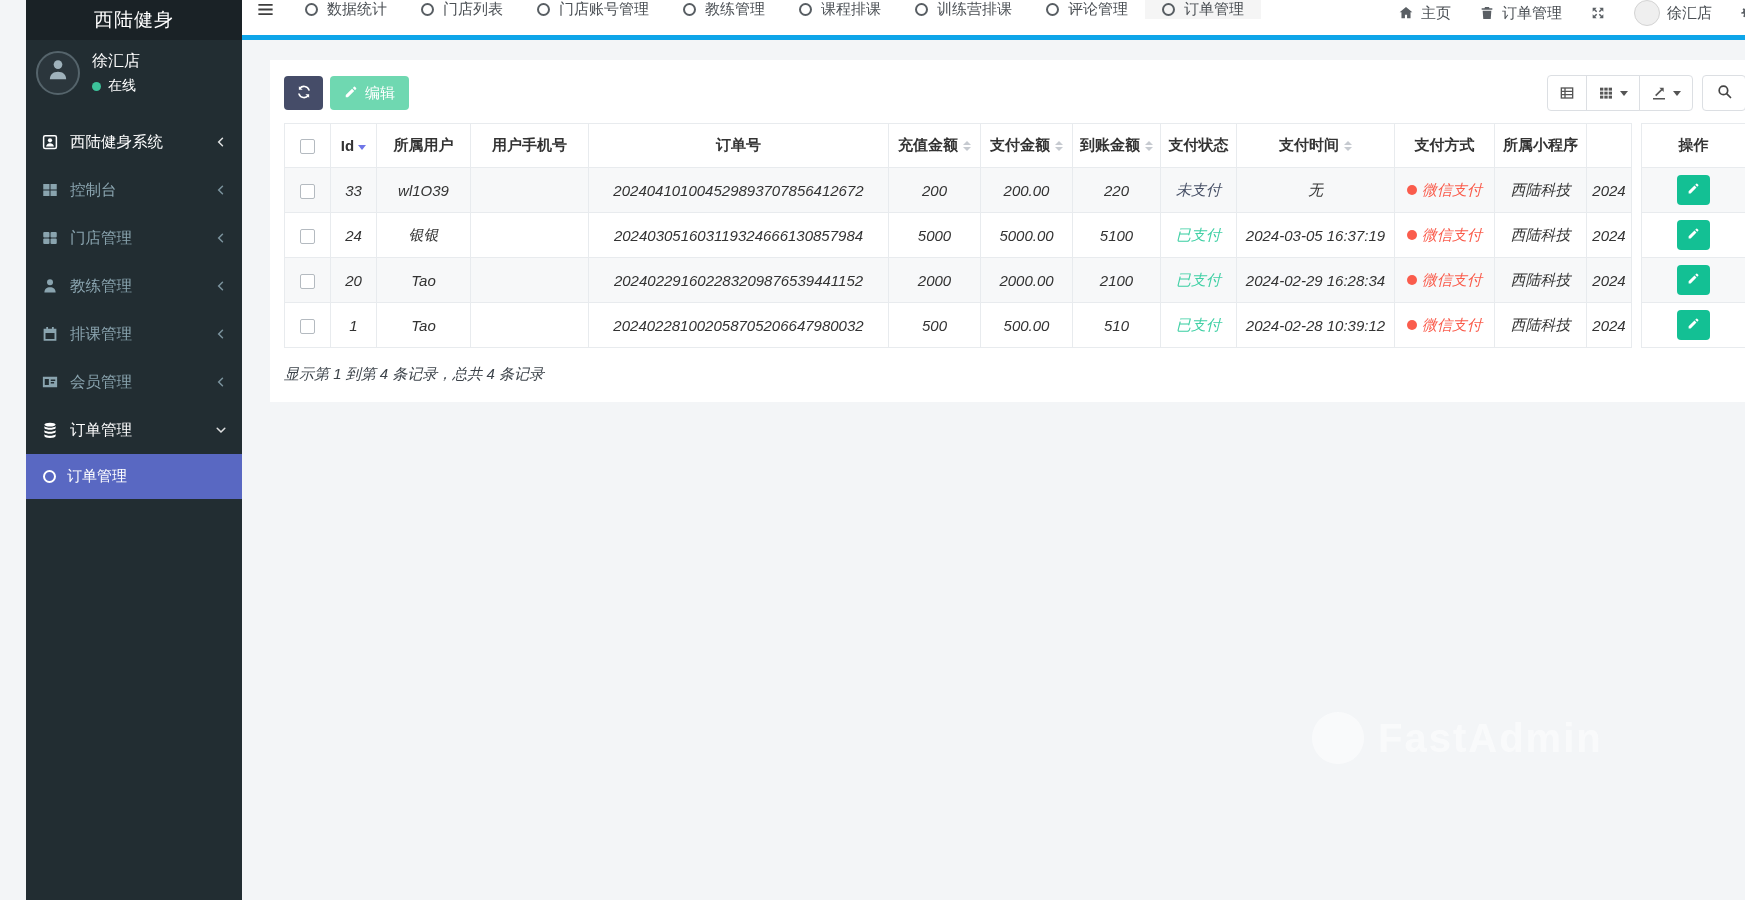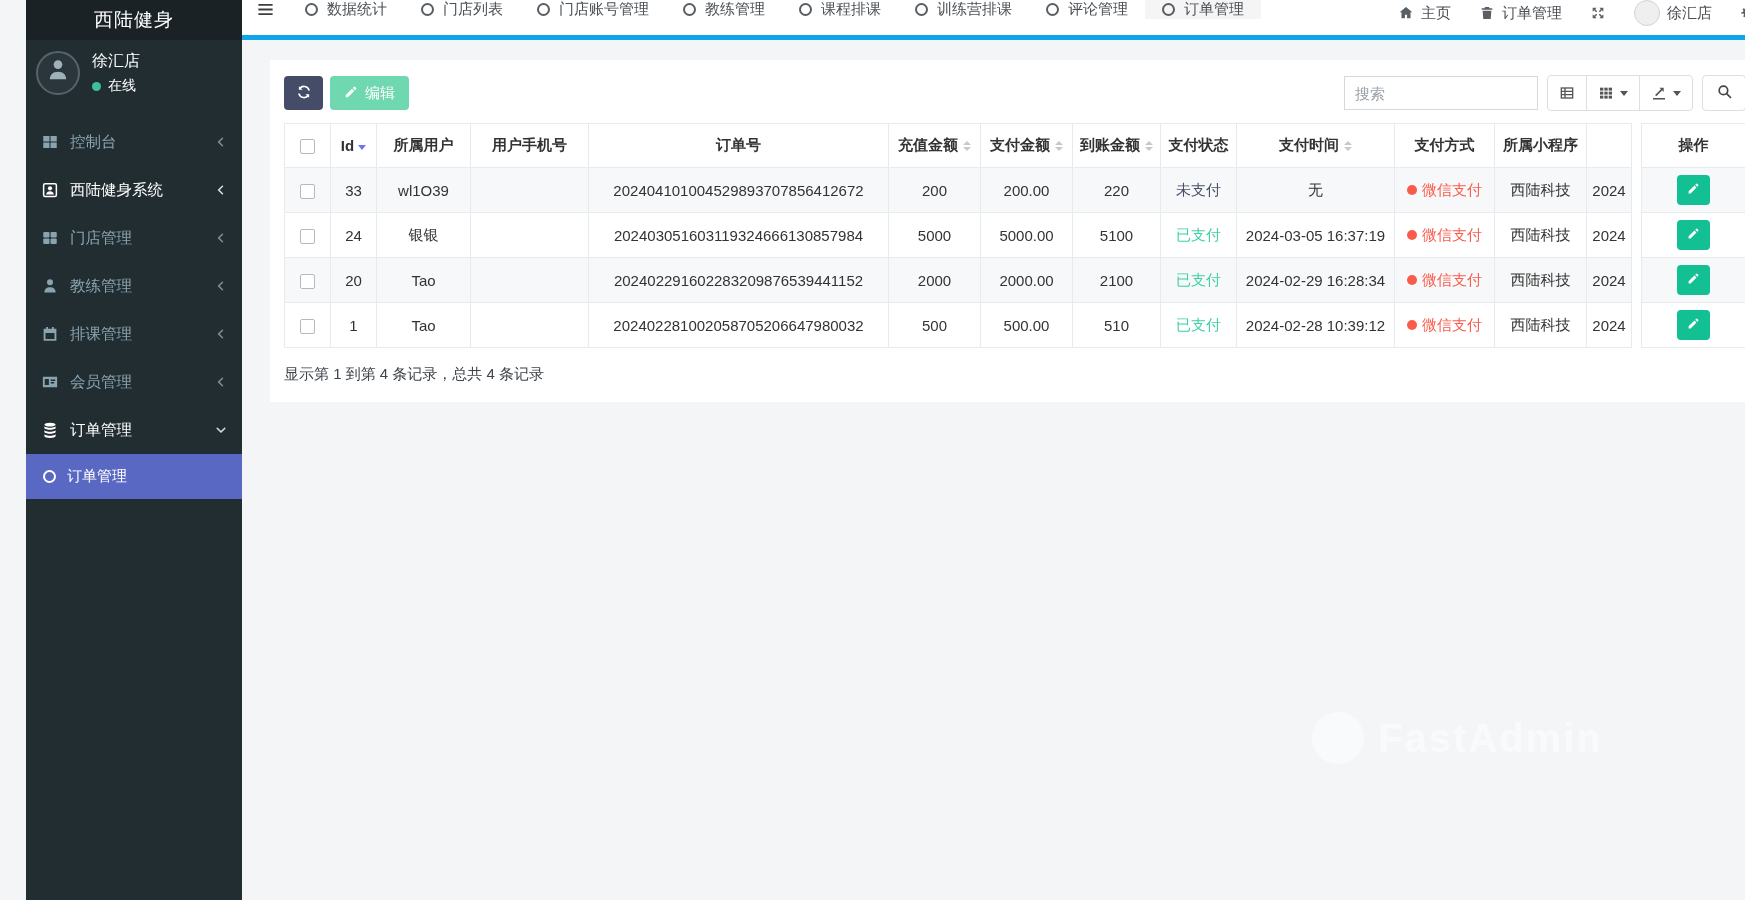--- a/index.html
+++ b/index.html
@@ -70,35 +70,35 @@
   .gbtn:last-child { border-radius:0 4px 4px 0; }
   .gbtn svg { width:16px; height:16px; display:block; }
   .bcaret { width:0; height:0; border-left:4px solid transparent; border-right:4px solid transparent; border-top:5px solid #555; }
   .btn-search { width:44px; height:36px; margin-left:9px; background:#fff; border:1px solid #dcdfe3; border-radius:4px; color:#444; display:inline-flex; align-items:center; justify-content:center; cursor:pointer; }
   .btn-search svg { width:17px; height:17px; }
 
   
   table { border-collapse:collapse; table-layout:fixed; width:1461px; }
   th, td { border:1px solid #e8ebee; text-align:center; font-size:15px; overflow:hidden; white-space:nowrap; }
   thead th { height:44px; font-weight:bold; background:#fff; }
-  tbody td { height:45px; color:#333; }
+  tbody td { height:45px; color:#333;font-style:italic; }
   tbody tr:nth-child(odd) td:not(.spacer) { background:#f7f8f9; }
   .spacer, th.spacer, td.spacer { border:none !important; background:#fff !important; }
   .cb { display:inline-block; width:15px; height:15px; border:1.5px solid #b4bac0; border-radius:2px; background:#fff; vertical-align:middle; cursor:pointer; }
   .carets { display:inline-flex; flex-direction:column; margin-left:5px; vertical-align:middle; }
   .cu { width:0; height:0; border-left:4px solid transparent; border-right:4px solid transparent; border-bottom:4px solid #c6cad0; margin-bottom:2px; }
   .cd { width:0; height:0; border-left:4px solid transparent; border-right:4px solid transparent; border-top:4px solid #c6cad0; }
   .caret-desc { display:inline-block; width:0; height:0; border-left:4.5px solid transparent; border-right:4.5px solid transparent; border-top:5.5px solid #6f76e8; margin-left:4px; vertical-align:middle; }
   .st-paid { color:#41d0a5; }
   .st-unpaid { color:#475066; }
   .pm { color:#fa5c4c; display:inline-flex; align-items:center;justify-content:center; }
   .pdot { width:10px; height:10px; border-radius:50%; background:#fa5c4c; display:inline-block; margin-right:5px; }
   .rowedit { width:33px; height:30px; background:#13c094; border:none; border-radius:4px; color:#fff; cursor:pointer; display:inline-flex; align-items:center; justify-content:center; }
   .rowedit svg { width:13px; height:13px; }
-  .tfooter { margin-top:17px; font-size:15px; color:#3c434a; }
+  .tfooter { margin-top:17px; font-size:15px; color:#3c434a;font-style:italic; }
 
   
   .watermark { position:absolute; left:1070px; top:712px; display:flex; align-items:center; gap:14px; opacity:.55; pointer-events:none; }
   .wmcircle { width:52px; height:52px; border-radius:50%; background:#fff; }
   .wmtext { color:#fff; font-size:40px; font-weight:bold; letter-spacing:2px; }
 </style>
 </head>
 <body>
 
 <div class="app">
@@ -116,47 +116,47 @@
         </div>
       <div class="uinfo">
         <div class="uname">徐汇店</div>
         <div class="ustatus">
           <span class="odot"></span>
           <span>在线</span>
         </div>
       </div>
     </div>
     <nav class="menu">
+        <div class="mitem bright">
+          <span class="micon">
+            <svg viewBox="0 0 24 24">
+              <rect x="3.5" y="3.5" width="17" height="17" rx="2" fill="none" stroke="currentColor" stroke-width="2"></rect>
+              <circle cx="12" cy="9.8" r="2.8" fill="currentColor"></circle>
+              <path fill="currentColor" d="M6.8 18c.5-2.9 2.7-4.2 5.2-4.2s4.7 1.3 5.2 4.2z"></path>
+            </svg>
+          </span>
+          <span class="mlbl">西陆健身系统</span>
+          <span class="mchev">
+            <svg viewBox="0 0 24 24">
+              <path d="M14.5 5.5 8 12l6.5 6.5" fill="none" stroke="currentColor" stroke-width="2.6" stroke-linecap="round"></path>
+            </svg>
+          </span>
+        </div>
         <div class="mitem">
           <span class="micon">
             <svg viewBox="0 0 24 24">
               <g fill="currentColor">
                 <rect x="3" y="4" width="8.3" height="7.3"></rect>
                 <rect x="12.7" y="4" width="8.3" height="7.3"></rect>
                 <rect x="3" y="12.7" width="8.3" height="7.3"></rect>
                 <rect x="12.7" y="12.7" width="8.3" height="7.3"></rect>
               </g>
             </svg>
           </span>
           <span class="mlbl">控制台</span>
-          <span class="mchev">
-            <svg viewBox="0 0 24 24">
-              <path d="M14.5 5.5 8 12l6.5 6.5" fill="none" stroke="currentColor" stroke-width="2.6" stroke-linecap="round"></path>
-            </svg>
-          </span>
-        </div>
-        <div class="mitem bright">
-          <span class="micon">
-            <svg viewBox="0 0 24 24">
-              <rect x="3.5" y="3.5" width="17" height="17" rx="2" fill="none" stroke="currentColor" stroke-width="2"></rect>
-              <circle cx="12" cy="9.8" r="2.8" fill="currentColor"></circle>
-              <path fill="currentColor" d="M6.8 18c.5-2.9 2.7-4.2 5.2-4.2s4.7 1.3 5.2 4.2z"></path>
-            </svg>
-          </span>
-          <span class="mlbl">西陆健身系统</span>
           <span class="mchev">
             <svg viewBox="0 0 24 24">
               <path d="M14.5 5.5 8 12l6.5 6.5" fill="none" stroke="currentColor" stroke-width="2.6" stroke-linecap="round"></path>
             </svg>
           </span>
         </div>
         <div class="mitem">
           <span class="micon">
             <svg viewBox="0 0 24 24">
               <g fill="currentColor">
@@ -343,21 +343,20 @@
                     <path fill="currentColor" d="M19.7 20.8v-5.6h-5.6z"></path>
                   </svg></span>
             </button>
             <button class="btn-edit">
               <span><svg viewBox="0 0 24 24">
                     <path fill="currentColor" d="M3 17.3 13.8 6.5l3.7 3.7L6.7 21H3zM15.2 5.1l1.9-1.9a1.2 1.2 0 0 1 1.7 0l2 2a1.2 1.2 0 0 1 0 1.7l-1.9 1.9z"></path>
                   </svg></span>
               <span>编辑</span>
             </button>
             <div class="tright">
-              <input class="tsearch" placeholder="搜索" style="">
               <div class="btngroup">
                 <button class="gbtn">
                     <span>
                       <svg viewBox="0 0 24 24">
                         <g fill="none" stroke="currentColor" stroke-width="2">
                           <rect x="3.5" y="4.5" width="17" height="15"></rect>
                           <path d="M3.5 9.5h17M3.5 14.5h17M9 4.5v15"></path>
                         </g>
                       </svg>
                     </span>

